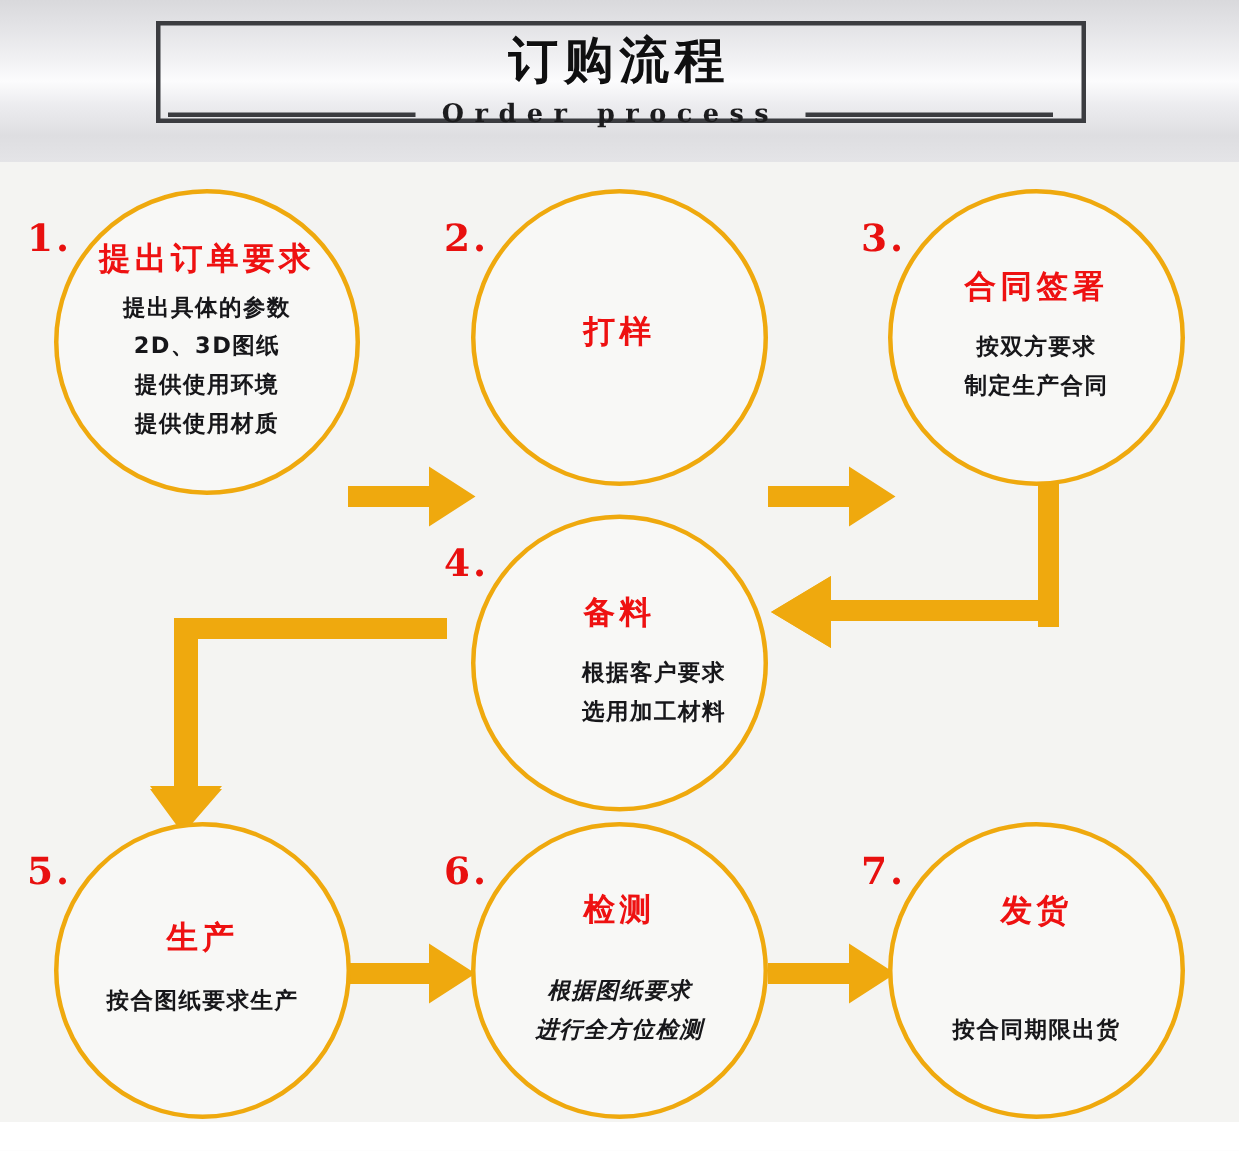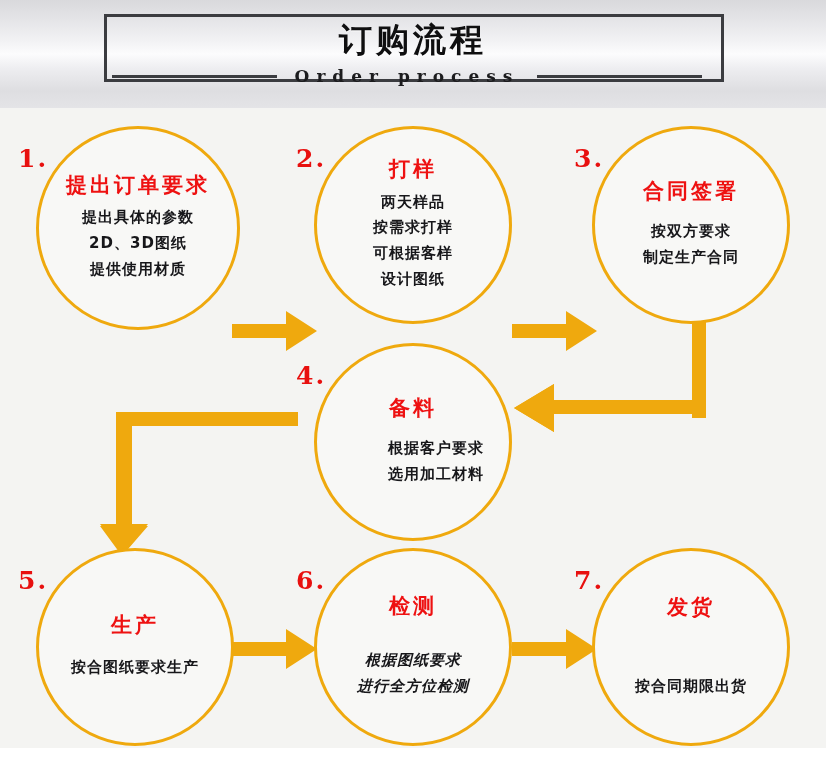--- a/index.html
+++ b/index.html
@@ -143,35 +143,30 @@
         <path d="M0 16 H54 V3 L85 23 L54 43 V30 H0 Z" fill="#efa90e"></path>
       </svg>
     </div>
 
     <div class="node" style="left:36px; top:18px; width:204px; height:204px;">
       <div class="bubble" style="width:204px; height:204px;">
         <div class="node-title">提出订单要求</div>
         <div class="node-lines">
           <div>提出具体的参数</div>
           <div>2D、3D图纸</div>
+          <div>提供使用环境</div>
           <div>提供使用材质</div>
         </div>
       </div>
       <div class="node-num" style="left:-18px; top:18px;">1.</div>
     </div>
 
     <div class="node" style="left:314px; top:18px; width:198px; height:198px;">
       <div class="bubble" style="width:198px; height:198px;">
         <div class="node-title">打样</div>
-        <div class="node-lines">
-          <div>两天样品</div>
-          <div>按需求打样</div>
-          <div>可根据客样</div>
-          <div>设计图纸</div>
-        </div>
       </div>
       <div class="node-num" style="left:-18px; top:18px;">2.</div>
     </div>
 
     <div class="node" style="left:592px; top:18px; width:198px; height:198px;">
       <div class="bubble" style="width:198px; height:198px;">
         <div class="node-title">合同签署</div>
         <div class="node-lines" style="margin-top:8px;">
           <div>按双方要求</div>
           <div>制定生产合同</div>

